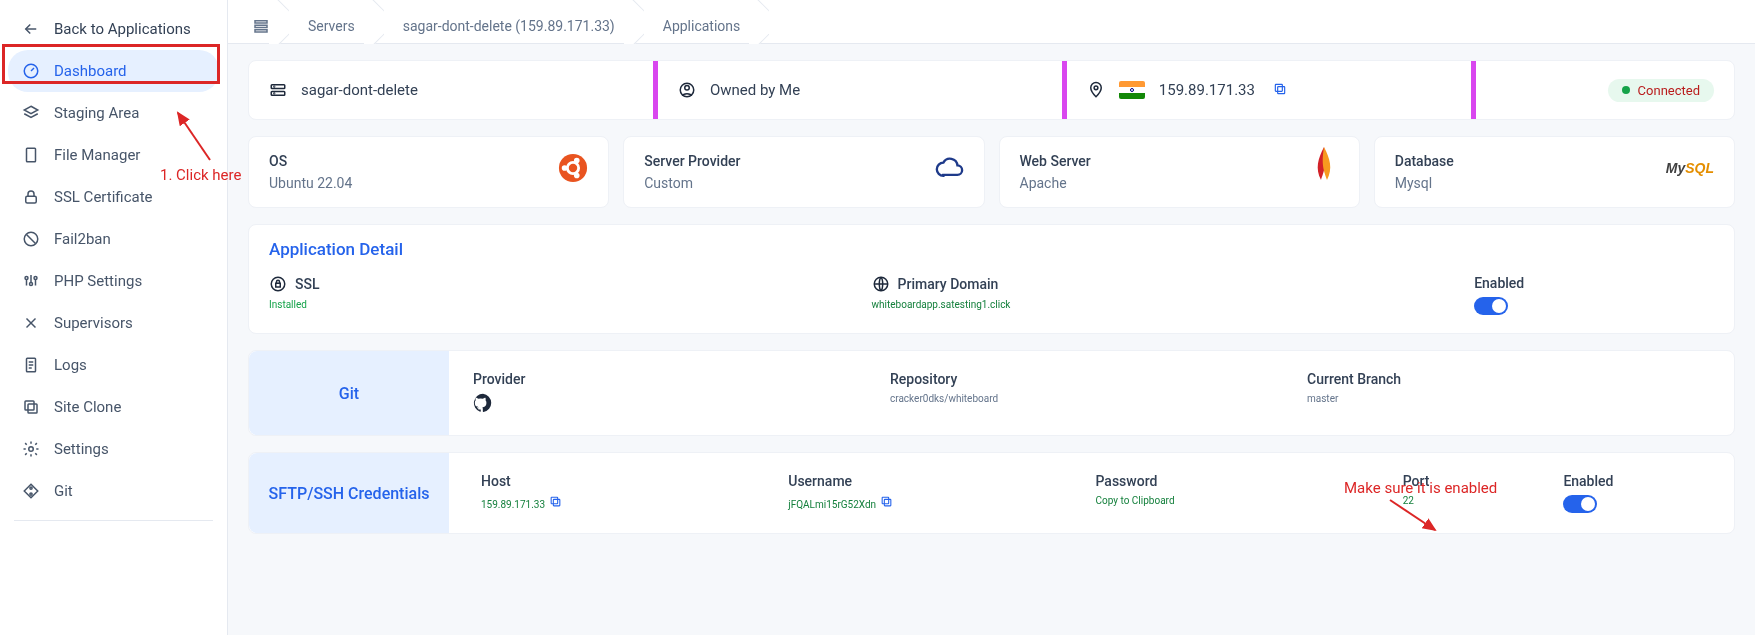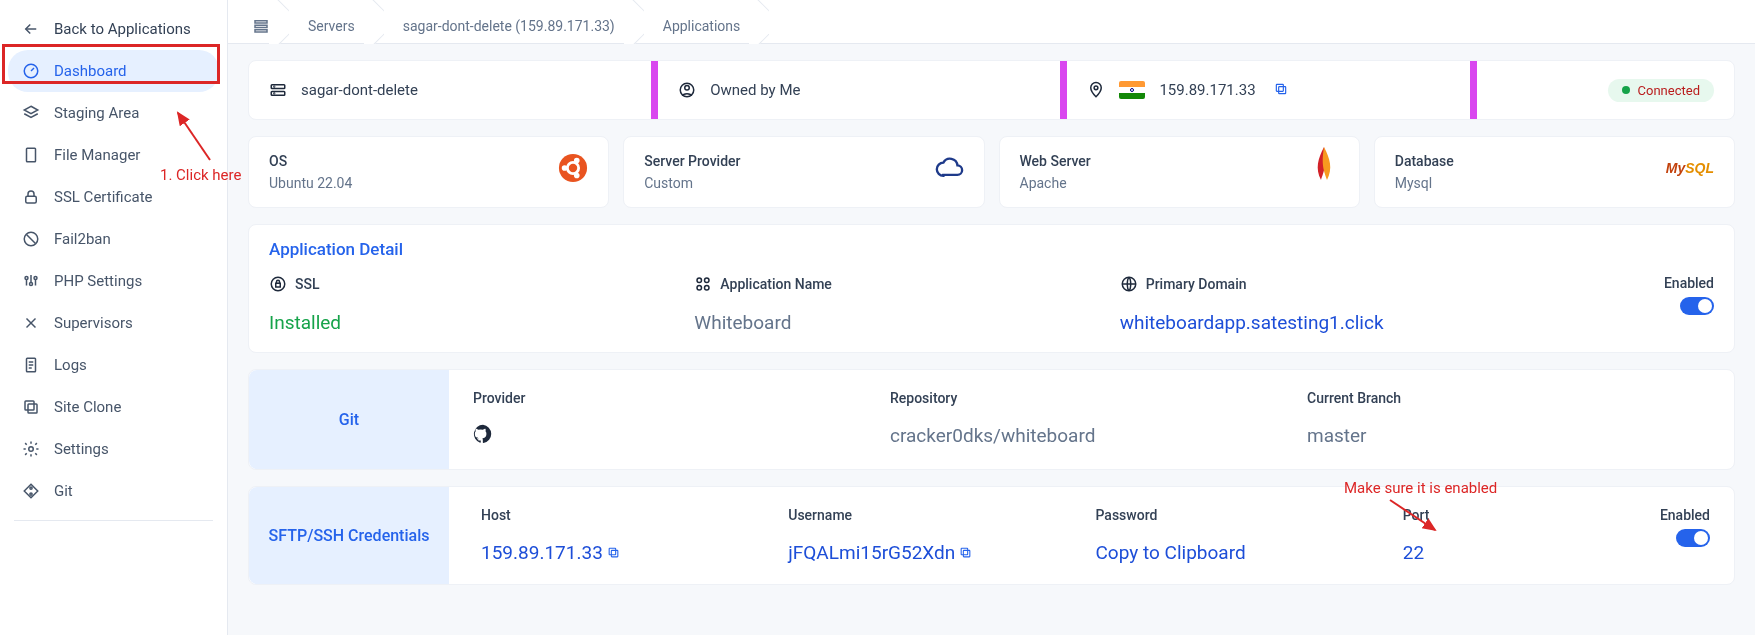--- a/index.html
+++ b/index.html
@@ -86,21 +86,21 @@
     padding-right: 18px;
     padding-left: 16px;
   }
   .content { padding: 16px 20px; overflow:auto; }
   .card {
     background:#fff;
     border:1px solid #eef1f6;
     border-radius:8px;
   }
   .server-bar { display:flex; align-items:stretch; height:60px; margin-bottom:16px; }
-  .server-bar .seg { flex:1; display:flex; align-items:center; gap:14px; padding:0 20px; border-right:7px solid #d946ef; }
+  .server-bar .seg { flex:1; display:flex; align-items:center; gap:14px; padding:0 20px; border-right:5px solid #d946ef; }
   .server-bar .seg:last-child { flex:0.6; border-right:none; justify-content:flex-end;}
   .server-bar .name { color:#334155; font-size:15px; }
   .status-pill {
     background:#e7f8ee;
     color:#b91c1c;
     padding:4px 14px;
     border-radius:999px;
     display:flex;
     align-items:center;
     gap:8px;
@@ -109,25 +109,25 @@
   .status-pill .dot { width:8px;height:8px;border-radius:50%;background:#16a34a; }
   .grid4 { display:grid; grid-template-columns:repeat(4,1fr); gap:14px; margin-bottom:16px; }
   .info-card { padding:16px 20px; display:flex; justify-content:space-between; align-items:flex-start; }
   .info-card .label { color:#334155; font-size:14px; font-weight:500; margin-bottom:6px; }
   .info-card .value { color:#64748b; font-size:14px; }
   .info-card .logo { width:30px; height:30px; display:flex; align-items:center; justify-content:center; }
   .section-card { margin-bottom:16px; }
   .section-title { color:#2563eb; font-size:17px; font-weight:500; padding:14px 20px 6px; }
   .detail-row { display:flex; align-items:flex-start; padding:10px 20px 18px; gap:3px; }
   .detail-col { flex:1; }
-  .detail-col.small { flex:0.4; display:flex; flex-direction:column; align-items:flex-end;}
+  .detail-col.small { flex:0.4; display:flex; flex-direction:column; }
   .detail-label { color:#334155; font-size:14px; font-weight:500; display:flex; align-items:center; gap:8px; margin-bottom:6px; }
-  .detail-value { color:#64748b; font-size:19px;margin-top:18px; }
+  .detail-value { color:#64748b; font-size:10px; }
   .detail-value.green { color:#16a34a; }
-  .detail-value.link { color:#1d4ed8; cursor:pointer; }
+  .detail-value.link { color:#15803d; cursor:pointer; }
   .toggle {
     width:34px; height:18px; border-radius:999px; background:#2563eb; position:relative; cursor:pointer;
   }
   .toggle::after {
     content:""; position:absolute; right:2px; top:2px; width:14px; height:14px; border-radius:50%; background:#fff;
   }
   .tab-card { display:flex; }
   .tab-head {
     width:200px;
     background:#e6f0ff;
@@ -409,21 +409,21 @@
               <path d="M10 2c4 8 6 14 2 22-2-6-4-10-2-22z" fill="#f79a1f"></path>
             </svg>
         </div>
       </div>
       <div class="card info-card">
         <div>
           <div class="label">Database</div>
           <div class="value">Mysql</div>
         </div>
         <div class="logo" style="width:auto;">
-          <span style="font-family:Arial; font-weight:bold; font-style:italic;"><span style="color:#c2410c">My</span><span style="color:#e48e00">SQL</span></span>
+          <span style="font-family:Arial; font-weight:bold; font-style:italic;"><span style="color:#404040">My</span><span style="color:#e48e00">SQL</span></span>
         </div>
       </div>
     </div>
 
     <div class="card section-card">
       <div class="section-title">Application Detail</div>
       <div class="detail-row">
         <div class="detail-col">
           <div class="detail-label">
             <span class="icon-slot">
@@ -434,34 +434,20 @@
                 </svg>
               </span>
             <span>SSL</span>
           </div>
           <div class="detail-value green">Installed</div>
         </div>
         <div class="detail-col">
           <div class="detail-label">
             <span class="icon-slot">
                 <svg viewBox="0 0 24 24" fill="none" stroke="#1e293b" stroke-width="2">
-                  <circle cx="7" cy="7" r="3"></circle>
-                  <circle cx="17" cy="7" r="3"></circle>
-                  <circle cx="7" cy="17" r="3"></circle>
-                  <circle cx="17" cy="17" r="3"></circle>
-                </svg>
-              </span>
-            <span>Application Name</span>
-          </div>
-          <div class="detail-value">Whiteboard</div>
-        </div>
-        <div class="detail-col">
-          <div class="detail-label">
-            <span class="icon-slot">
-                <svg viewBox="0 0 24 24" fill="none" stroke="#1e293b" stroke-width="2">
                   <circle cx="12" cy="12" r="9"></circle>
                   <path d="M3 12h18M12 3c3 3 3 15 0 18M12 3c-3 3-3 15 0 18"></path>
                 </svg>
               </span>
             <span>Primary Domain</span>
           </div>
           <div class="detail-value link">whiteboardapp.satesting1.click</div>
         </div>
         <div class="detail-col small">
           <div class="detail-label">Enabled</div>

